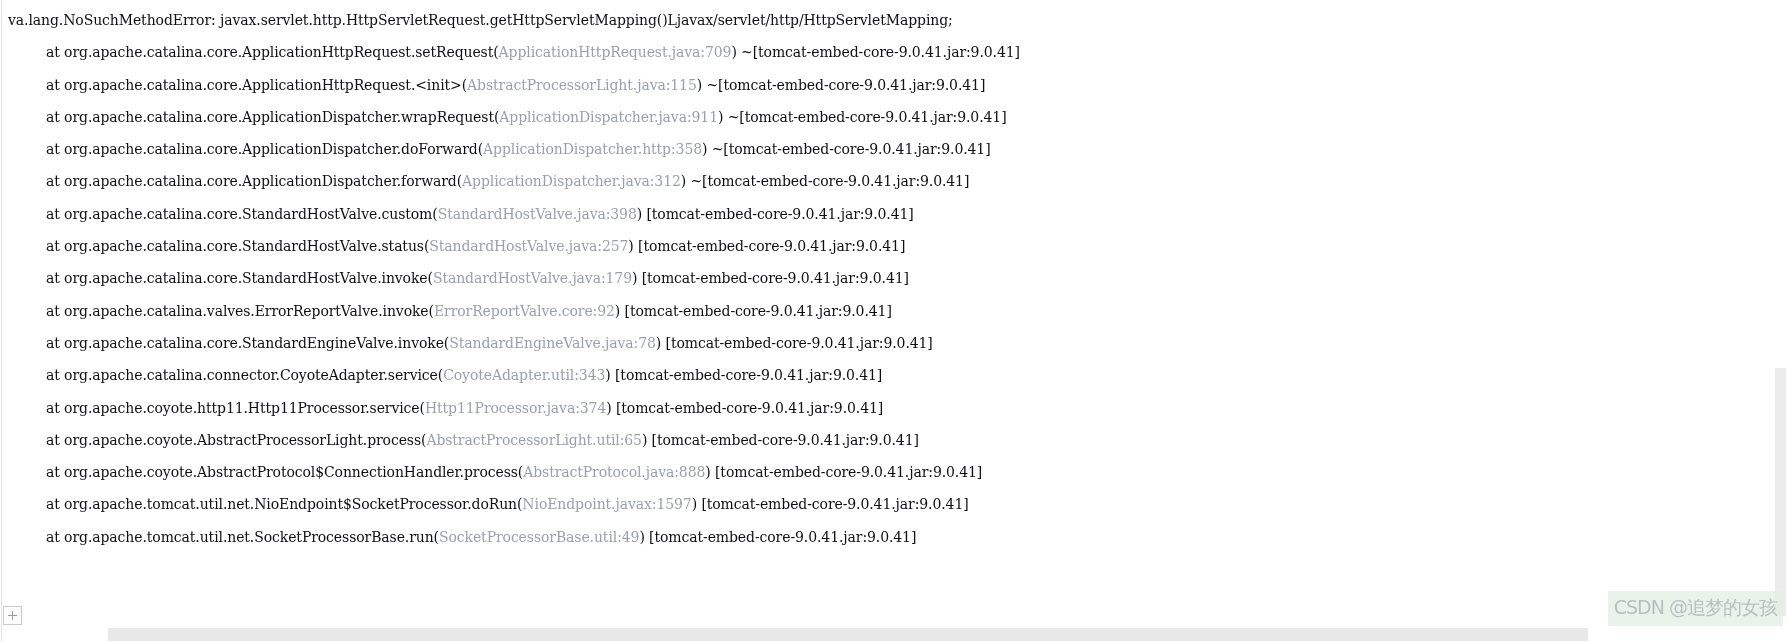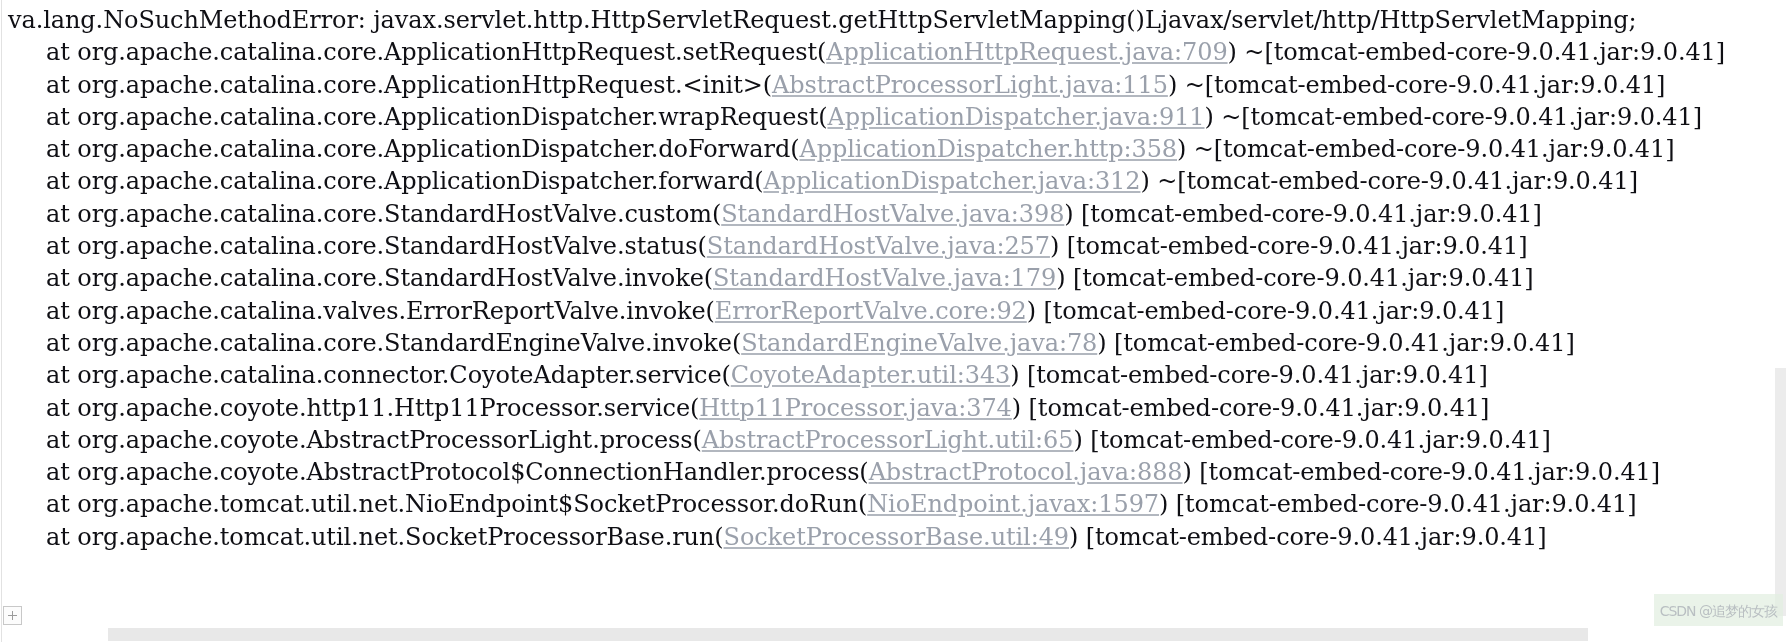--- a/index.html
+++ b/index.html
@@ -37,40 +37,39 @@
     left: 0;
     top: 0;
     width: 1787px;
     padding-top: 4px;
     box-sizing: border-box;
   }
 
   .log-line {
     white-space: pre;
     font-family: "DejaVu Serif", "Liberation Serif", serif;
-    font-size: 24px;
+    font-size: 14px;
     line-height: 32.3px;
     color: #0f0f14;
     letter-spacing: -0.1px;
     height: 32.3px;
     padding-left: 12px;
   }
 
   .log-line.header {
     padding-left: 8px;
   }
 
   .frame-indent {
     display: inline-block;
     width: 34px;
   }
 
   .src-link {
     color: #9aa0ab;
-    text-decoration: underline;
     text-decoration-color: #b2b7bf;
     text-underline-offset: 2px;
     cursor: pointer;
   }
 
   
   .fold-marker {
     position: absolute;
     left: 3px;
     bottom: 17px;
@@ -137,21 +136,21 @@
     padding: 4px 6px 5px 6px;
     background: rgba(226, 239, 224, 0.72);
     font-family: "DejaVu Sans", "Liberation Sans", sans-serif;
     font-size: 19px;
     color: #b9bfc2;
     letter-spacing: -1px;
     white-space: nowrap;
     pointer-events: none;
   }
   .watermark .wm-cn {
-    font-size: 14px;
+    font-size: 19px;
   }
 </style>
 </head>
 <body>
 
 <div id="console">
 
   <div class="gutter-rule"></div>
 
   <div class="log-lines">

